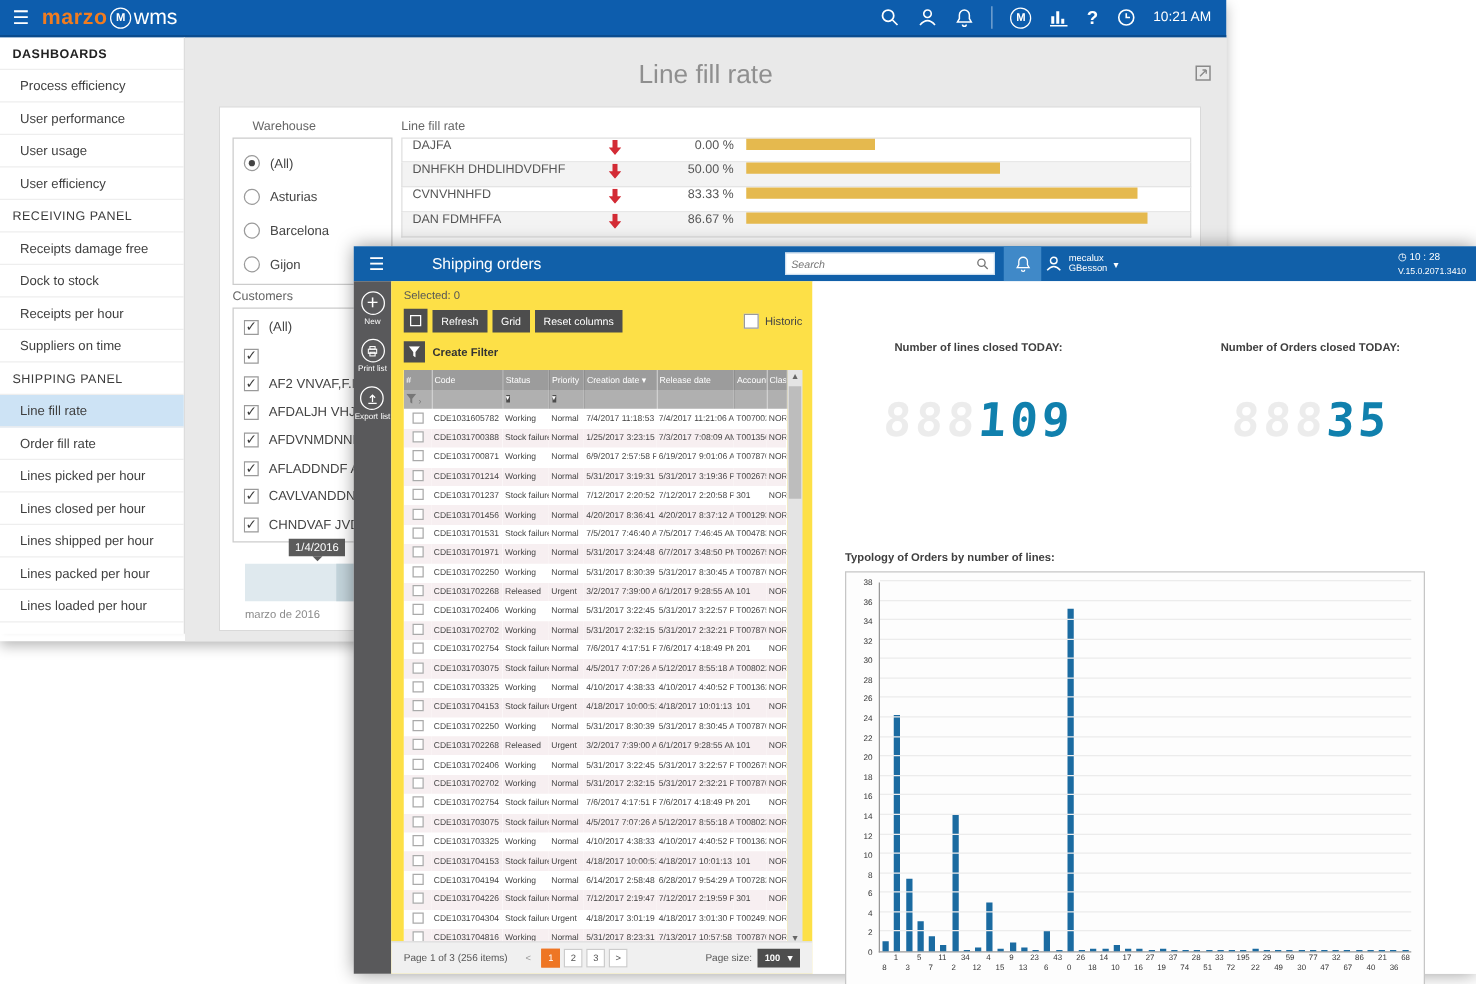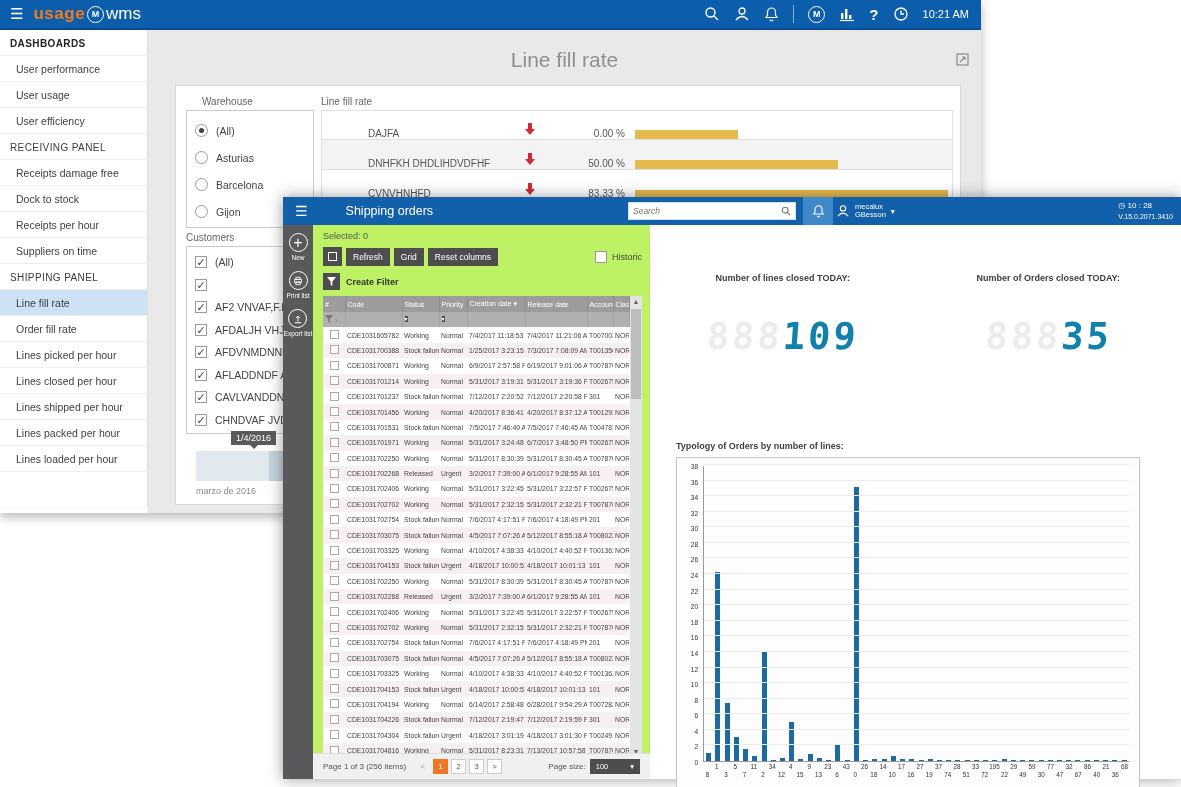--- a/index.html
+++ b/index.html
@@ -57,21 +57,21 @@
                 padding:2px 5px; }
   #slider-tip::after { content:""; position:absolute; left:50%; bottom:-4px; margin-left:-4px;
                        border:4px solid transparent; border-top-color:#5b5b5b; border-bottom:0; }
   #slider-band { position:absolute; left:20px; top:365px; width:115px; height:30px; background:#dfe9ee; }
   #slider-band .dark { position:absolute; right:0; top:0; width:42px; height:30px; background:#c3d4db; }
   #slider-labels { position:absolute; left:20px; top:400px; width:115px; display:flex; justify-content:space-between;
                    font-size:9px; color:#8a8a8a; }
   
   #fr-label { position:absolute; left:145px; top:10px; }
   #fr-rows { position:absolute; left:145px; top:24px; width:632px; }
-  .fr-row { height:30px; display:flex; align-items:flex-end; border:1px solid #e0e0e0; border-top:none; background:#fff;padding-left:38px; }
+  .fr-row { height:20px; display:flex; align-items:flex-start; border:1px solid #e0e0e0; border-top:none; background:#fff; }
   .fr-row:first-child { border-top:1px solid #e0e0e0; }
   .fr-row.alt { background:#f3f3f3; }
   .fr-name { width:150px; padding-left:8px; font-size:10px; color:#555; white-space:nowrap; overflow:hidden; }
   .fr-arrow { width:40px; text-align:center; }
   .fr-pct { width:75px; text-align:right; font-size:10px; color:#555; }
   .fr-barwrap { flex:1; padding-left:10px; }
   .fr-bar { height:9px; background:#e5b94e; }
 
   
   #ship-win { position:absolute; left:283px; top:197px; width:898px; height:582px; background:#fff;
@@ -94,21 +94,21 @@
   #ship-info .ver { font-size:7px; }
 
   #ship-toolbar { position:absolute; left:0; top:28px; width:30px; height:554px; background:#59595b;
                   display:flex; flex-direction:column; align-items:center; padding-top:8px; gap:10px; }
   .tool { display:flex; flex-direction:column; align-items:center; gap:2px; cursor:pointer; }
   .tool .circ { width:19px; height:19px; border-radius:50%; border:1.5px solid #fff; color:#fff;
                 display:flex; align-items:center; justify-content:center; }
   .tool .tlabel { color:#fff; font-size:6.5px; text-align:center; }
 
   
-  #table-panel { position:absolute; left:30px; top:28px; width:337px; height:554px; background:#bef264;
+  #table-panel { position:absolute; left:30px; top:28px; width:337px; height:554px; background:#fde047;
                  padding:6px 8px 0 10px; }
   #sel-text { font-size:9px; color:#555; }
   #btn-row { display:flex; align-items:center; margin-top:6px; gap:4px; }
   .dk-btn { background:#4d4d4d; color:#fff; font-size:8.5px; padding:4px 7px; border:none; cursor:pointer;
             font-family:"Liberation Sans", sans-serif; }
   #cb-btn { width:19px; height:19px; background:#4d4d4d; display:flex; align-items:center; justify-content:center; cursor:pointer; }
   #cb-btn .inner { width:9px; height:9px; border:1px solid #fff; }
   #historic { margin-left:auto; display:flex; align-items:center; gap:5px; }
   #historic .cbx { background:#fff; }
   #historic span.hl { font-size:9px; color:#444; }
@@ -135,21 +135,21 @@
 
   #pager { position:absolute; left:0; bottom:0; width:337px; height:26px; background:#f0f0f0; border-top:1px solid #ddd;
            display:flex; align-items:center; padding:0 10px; gap:3px; }
   #pager .ptext { font-size:8px; color:#555; margin-right:6px; }
   .pg { width:15px; height:15px; font-size:7.5px; display:flex; align-items:center; justify-content:center;
         border:1px solid #ccc; background:#fff; color:#555; cursor:pointer; }
   .pg.cur { background:#ee7624; border-color:#ee7624; color:#fff; }
   .pg.noborder { border:none; background:transparent; color:#999; }
   #pgsize { margin-left:auto; display:flex; align-items:center; gap:4px; }
   #pgsize .pslabel { font-size:8px; color:#555; }
-  #pgsize .psel { background:#4d4d4d; color:#fff; font-size:7.5px; padding:3px 6px; display:flex; gap:22px; cursor:pointer; }
+  #pgsize .psel { background:#4d4d4d; color:#fff; font-size:7.5px; padding:3px 6px; display:flex; gap:6px; cursor:pointer;font-weight:bold; }
 
   
   #right-panel { position:absolute; left:367px; top:28px; width:531px; height:554px; background:#fff; }
   #counters { display:flex; padding-top:48px; }
   .counter { flex:1; text-align:center; }
   .counter .clabel { font-size:9px; font-weight:bold; color:#3f3f3f; }
   .cdisplay { margin-top:32px; font-family:"DejaVu Sans Mono", monospace; font-weight:bold; font-size:37px;
               letter-spacing:3px; transform:skewX(-4deg); }
   .cdisplay .ghost { color:#000; opacity:0.07; }
   .cdisplay .val { color:#1080ad; }
@@ -173,21 +173,21 @@
 </style>
 </head>
 <body>
 
 <div id="canvas">
 
   <div id="dash-win">
     <div id="topbar">
       <span class="burger">☰</span>
       <span class="brand">
-        <span class="easy">usage</span>
+        <span class="easy">marzo</span>
         <span class="logo-circle">M</span>
         <span class="wms">wms</span>
       </span>
       <span id="topbar-right">
         <svg width="16" height="16" viewBox="0 0 16 16">
             <circle cx="6.5" cy="6.5" r="4.5" fill="none" stroke="#fff" stroke-width="1.4"></circle>
             <line x1="10" y1="10" x2="14" y2="14" stroke="#fff" stroke-width="1.4"></line>
           </svg>
         <svg width="16" height="16" viewBox="0 0 16 16">
             <circle cx="8" cy="5" r="3" fill="none" stroke="#fff" stroke-width="1.3"></circle>
@@ -209,20 +209,21 @@
         <svg width="16" height="16" viewBox="0 0 16 16">
             <circle cx="8" cy="8" r="6" fill="none" stroke="#fff" stroke-width="1.3"></circle>
             <path d="M8,4.5 v3.5 h3" fill="none" stroke="#fff" stroke-width="1.3"></path>
           </svg>
         <span class="tb-time">10:21 AM</span>
       </span>
     </div>
 
     <div id="sidebar">
         <div class="sb-header first">DASHBOARDS</div>
+        <div class="sb-item">Process efficiency</div>
         <div class="sb-item">User performance</div>
         <div class="sb-item">User usage</div>
         <div class="sb-item">User efficiency</div>
         <div class="sb-header">RECEIVING PANEL</div>
         <div class="sb-item">Receipts damage free</div>
         <div class="sb-item">Dock to stock</div>
         <div class="sb-item">Receipts per hour</div>
         <div class="sb-item">Suppliers on time</div>
         <div class="sb-header">SHIPPING PANEL</div>
         <div class="sb-item sel">Line fill rate</div>

